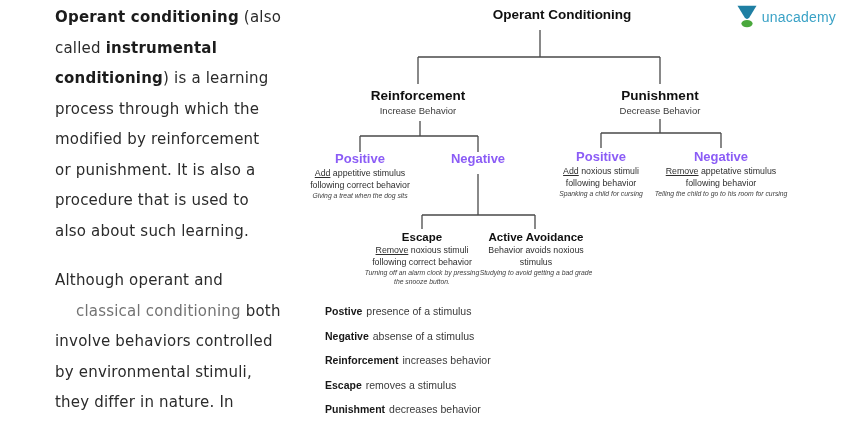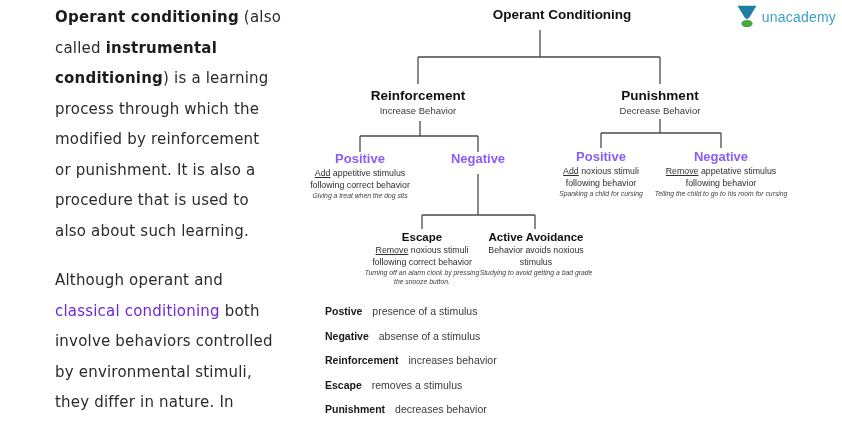--- a/index.html
+++ b/index.html
@@ -9,21 +9,21 @@
   }
 
   
   .article {
     position:absolute; left:55px; top:2px; width:260px;
     font-family:"DejaVu Sans", sans-serif; font-size:15px; color:#2b2b2b;
   }
   .tl { line-height:30.5px; height:30.5px; white-space:nowrap; letter-spacing:0.2px; }
   .para2 { margin-top:19px; }
   .b { font-weight:700; color:#1c1c1c; }
-  .link { color:#6d28d9; cursor:pointer; }
+  .link { color:#737373; cursor:pointer;margin-left:21px; }
 
   
   .logo { position:absolute; top:5px; right:6px; display:flex; align-items:center; gap:5px; }
   .logo-text { font-size:14px; color:#3aa2c6; letter-spacing:0.2px; }
 
   
   .connectors { position:absolute; left:0; top:0; pointer-events:none; }
   .connectors path { stroke:#4a4a4a; stroke-width:1.3; fill:none; }
 
   .dtitle {
@@ -36,21 +36,21 @@
   .nh-sm { font-weight:700; font-size:11.5px; color:#101010; line-height:1.15; white-space:nowrap; }
   .nsub { font-size:9.5px; color:#3a3a3a; margin-top:1px; white-space:nowrap; }
   .desc { font-size:8.8px; color:#2e2e2e; line-height:1.25; margin-top:1px; white-space:nowrap; }
   .ex   { font-size:6.8px; font-style:italic; color:#3d3d3d; line-height:1.35; white-space:nowrap; }
   .u { text-decoration:underline; }
 
   
   .glossary { position:absolute; left:325px; top:306px; }
   .gitem { font-size:10.5px; line-height:11px; margin-bottom:13.6px; white-space:nowrap; }
   .gterm { font-weight:700; color:#181818; }
-  .gdef  { color:#3a3a3a; margin-left:10px; }
+  .gdef  { color:#3a3a3a; margin-left:4px; }
 </style>
 </head>
 <body>
 
 <div class="page">
 
   <div class="article">
     <div>
       <div class="tl"><span class="b">Operant conditioning</span><span> (also</span></div>
       <div class="tl"><span>called </span><span class="b">instrumental</span></div>

